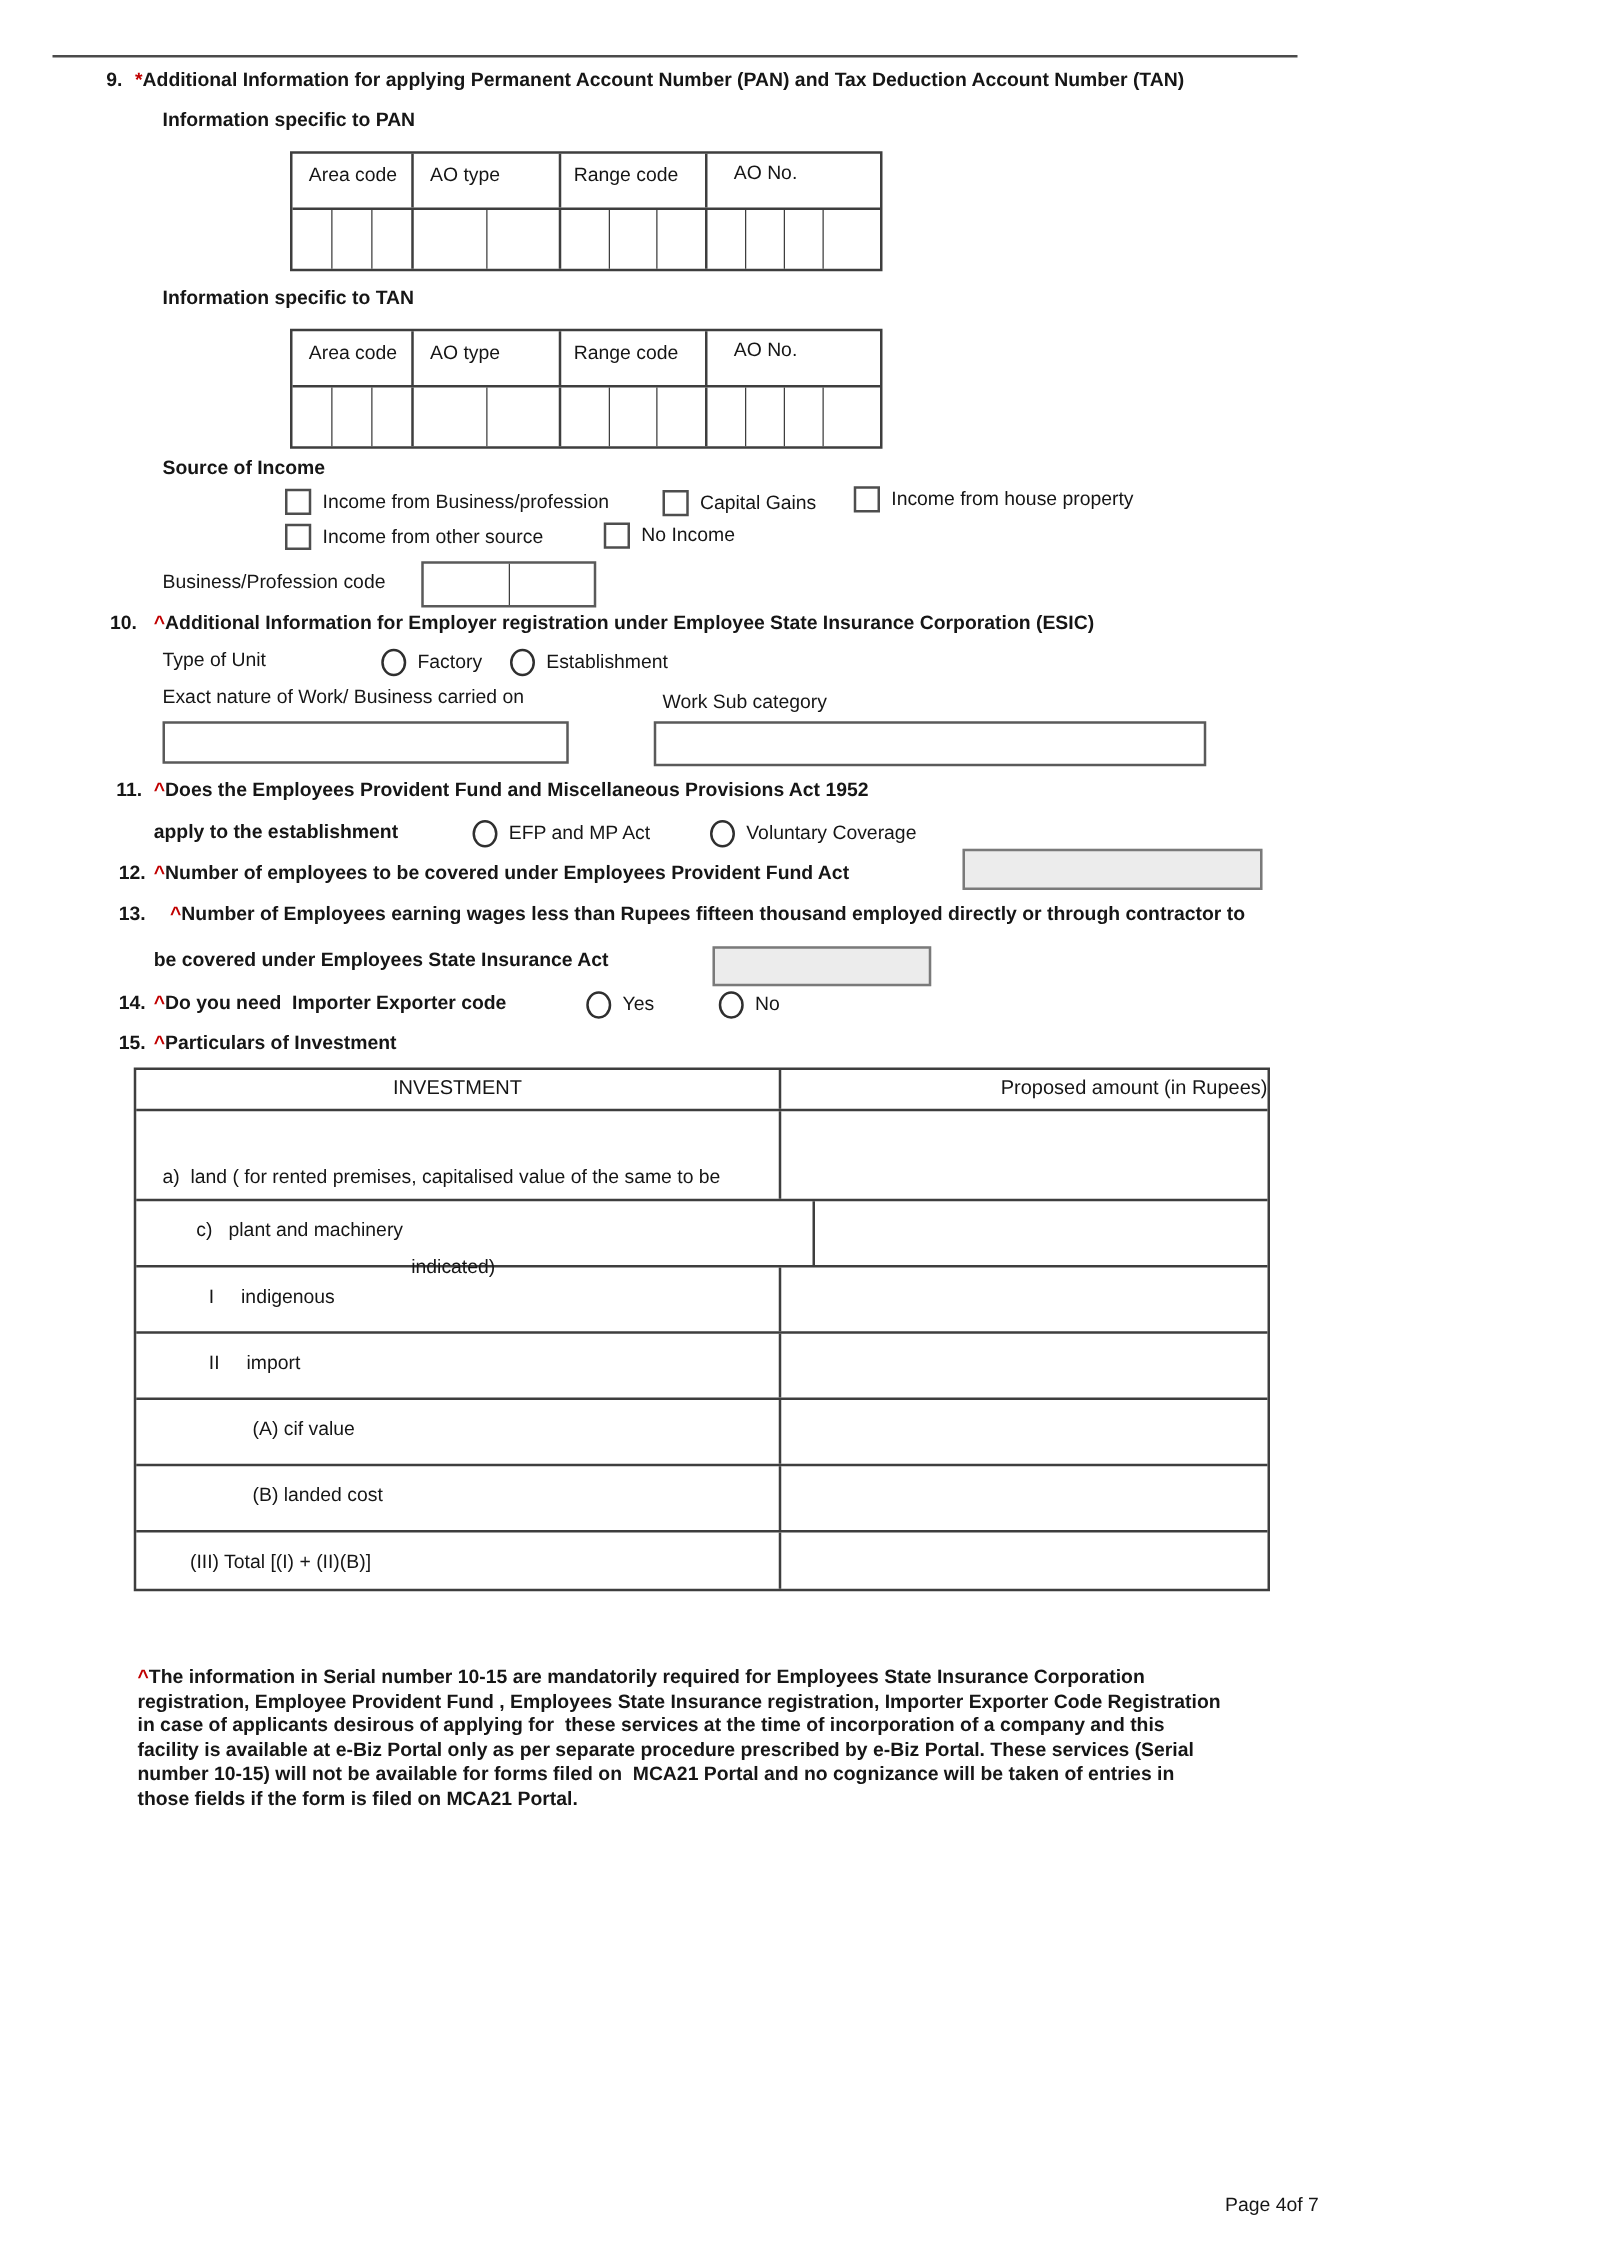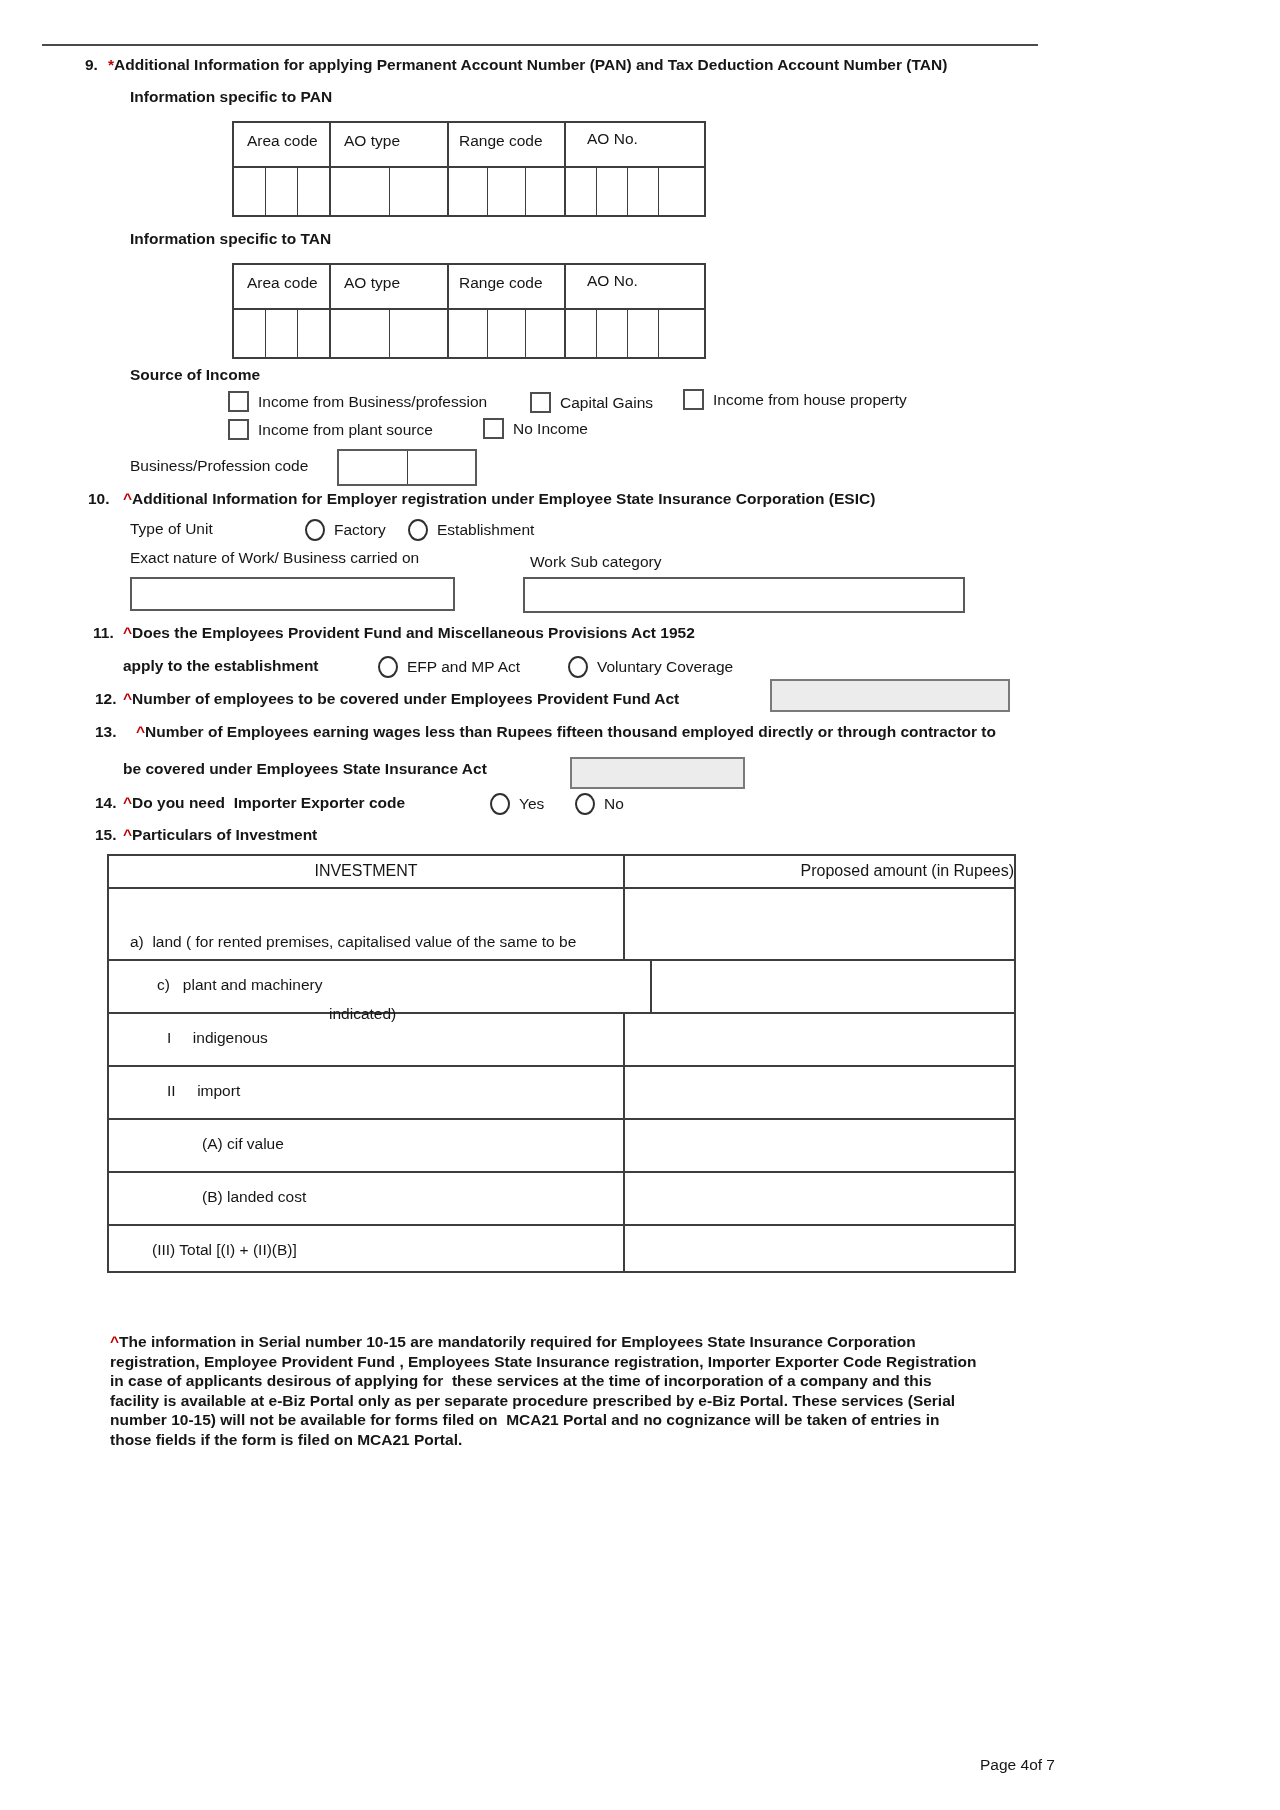--- a/index.html
+++ b/index.html
@@ -124,21 +124,21 @@
   <div class="pair" style="left:530px;top:392px;">
     <div class="cb"></div>
     <span>Capital Gains</span>
   </div>
   <div class="pair" style="left:683px;top:389px;">
     <div class="cb"></div>
     <span>Income from house property</span>
   </div>
   <div class="pair" style="left:228px;top:419px;">
     <div class="cb"></div>
-    <span>Income from plant source</span>
+    <span>Income from other source</span>
   </div>
   <div class="pair" style="left:483px;top:418px;">
     <div class="cb"></div>
     <span>No Income</span>
   </div>
 
   <div class="abs" style="left:130px;top:457px;">Business/Profession code</div>
   <div class="box" style="left:337px;top:449px;width:140px;height:37px;display:flex;">
     <div style="flex:1;border-right:1.5px solid #3e3e3e;"></div>
     <div style="flex:1;"></div>
@@ -188,21 +188,21 @@
     <span class="q numcell" style="width:28px;">13.</span>
     <span class="q pre"><span class="red" style="color: rgb(192, 0, 0);">^</span><span>Number of Employees earning wages less than Rupees fifteen thousand employed directly or through contractor to</span></span>
   </div>
   <div class="abs q" style="left:123px;top:760px;">be covered under Employees State Insurance Act</div>
   <div class="greybox" style="left:570px;top:757px;width:175px;height:32px;"></div>
 
   <div class="abs hrow" style="left:95px;top:794px;">
     <span class="q numcell" style="width:28px;">14.</span>
     <span class="q pre"><span class="red" style="color: rgb(192, 0, 0);">^</span><span>Do you need  Importer Exporter code</span></span>
   </div>
-  <div class="pair" style="left:490px;top:793px;">
+  <div class="pair" style="left:469px;top:793px;">
     <div class="radio"></div>
     <span>Yes</span>
   </div>
   <div class="pair" style="left:575px;top:793px;">
     <div class="radio"></div>
     <span>No</span>
   </div>
 
   <div class="abs hrow" style="left:95px;top:826px;">
     <span class="q numcell" style="width:28px;">15.</span>

